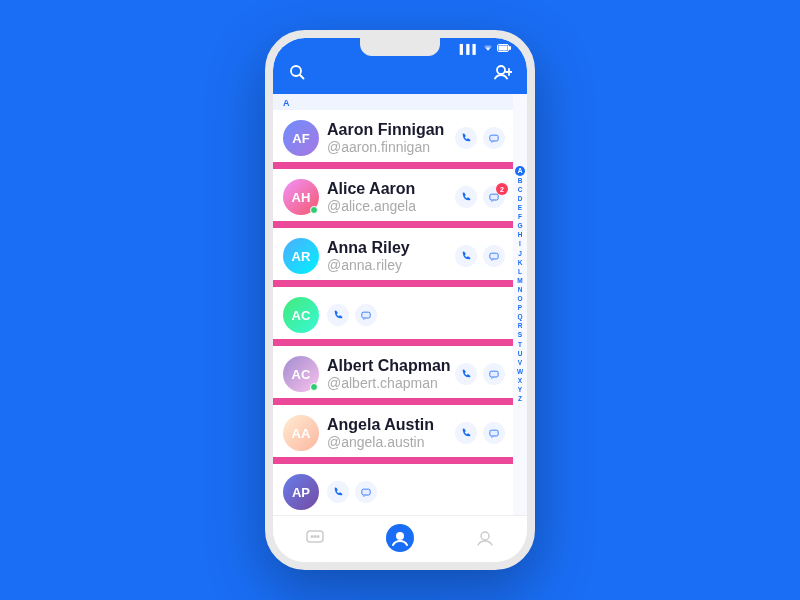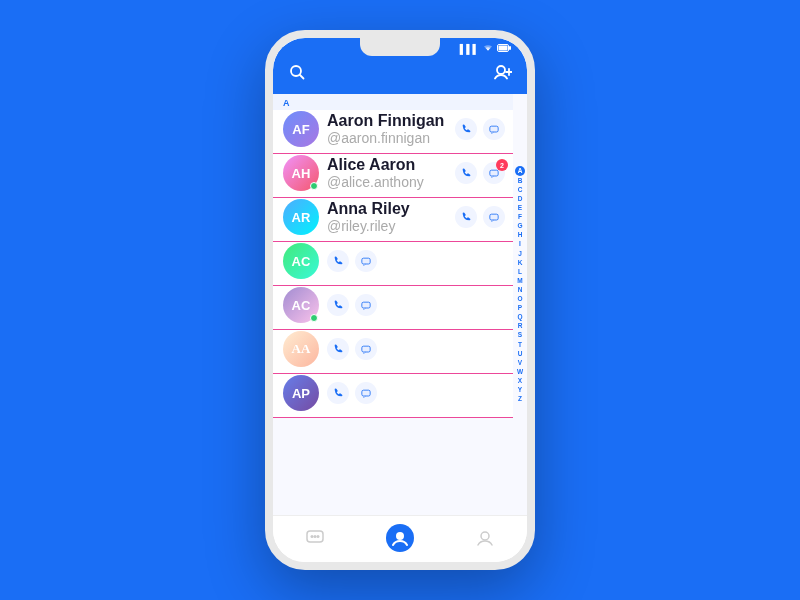--- a/index.html
+++ b/index.html
@@ -108,23 +108,23 @@
       padding: 4px 10px 2px;
       font-size: 9px;
       font-weight: 700;
       color: #1a6ef5;
       background: #f0f4ff;
     }
     
     .contact-item {
       display: flex;
       align-items: center;
-      padding: 1px 8px 6px 10px;
+      padding: 10px 8px 6px 10px;
       background: #fff;
-      border-bottom: 1px solid #ec4899;
+      border-bottom: 7px solid #ec4899;
       cursor: pointer;
     }
     .avatar-wrap {
       position: relative;
       width: 36px;
       height: 36px;
       border-radius: 50%;
       overflow: visible;
       flex-shrink: 0;
       margin-right: 8px;
@@ -268,21 +268,21 @@
       background: #1a6ef5;
       color: #fff;
     }
     
     .av-1 { background: linear-gradient(135deg, #6e8efb, #a777e3); }
     .av-2 { background: linear-gradient(135deg, #f093fb, #f5576c); }
     .av-3 { background: linear-gradient(135deg, #4facfe, #00f2fe); }
     .av-4 { background: linear-gradient(135deg, #43e97b, #38f9d7); }
     .av-5 { background: linear-gradient(135deg, #fa709a, #fee140); }
     .av-6 { background: linear-gradient(135deg, #a18cd1, #fbc2eb); }
-    .av-7 { background: linear-gradient(135deg, #ffecd2, #fcb69f); font-family: Liberation Serif, serif; }
+    .av-7 { background: linear-gradient(135deg, #ffecd2, #fcb69f); }
     .av-8 { background: linear-gradient(135deg, #667eea, #764ba2); }
   </style>
 </head>
 <body>
 
 <div class="phone-frame">
   <div class="notch"></div>
   <div class="phone-inner">
 
     <div class="status-bar">
@@ -350,21 +350,21 @@
               </button>
             </div>
           </div>
           <div class="contact-item">
             <div class="avatar-wrap">
               <div class="avatar-img av-2">AH</div>
               <div class="online-dot"></div>
             </div>
             <div class="contact-info">
               <div class="contact-name">Alice Aaron</div>
-              <div class="contact-handle">@alice.anthony</div>
+              <div class="contact-handle">@alice.angela</div>
             </div>
             <div class="contact-actions">
               <button class="action-btn">
                 <svg width="10" height="10" viewBox="0 0 12 12" fill="none">
                   <path d="M2 2 Q2 0 4 1 L5.5 3 Q6 4 5 4.5 Q4 5 5 6 L6 7 Q7 8 7.5 7 Q8 6 9 6.5 L11 8 Q12 10 10 10 Q3 10 2 2Z" fill="#1a6ef5"></path>
                 </svg>
               </button>
               <button class="action-btn">
                 <svg width="10" height="9" viewBox="0 0 12 10" fill="none">
                   <rect x="1" y="1" width="10" height="7" rx="2" fill="#e8eeff" stroke="#1a6ef5" stroke-width="1"></rect>
@@ -373,21 +373,21 @@
                 <span class="badge">2</span>
               </button>
             </div>
           </div>
           <div class="contact-item">
             <div class="avatar-wrap">
               <div class="avatar-img av-3">AR</div>
             </div>
             <div class="contact-info">
               <div class="contact-name">Anna Riley</div>
-              <div class="contact-handle">@riley.riley</div>
+              <div class="contact-handle">@anna.riley</div>
             </div>
             <div class="contact-actions">
               <button class="action-btn">
                 <svg width="10" height="10" viewBox="0 0 12 12" fill="none">
                   <path d="M2 2 Q2 0 4 1 L5.5 3 Q6 4 5 4.5 Q4 5 5 6 L6 7 Q7 8 7.5 7 Q8 6 9 6.5 L11 8 Q12 10 10 10 Q3 10 2 2Z" fill="#1a6ef5"></path>
                 </svg>
               </button>
               <button class="action-btn">
                 <svg width="10" height="9" viewBox="0 0 12 10" fill="none">
                   <rect x="1" y="1" width="10" height="7" rx="2" fill="#e8eeff" stroke="#1a6ef5" stroke-width="1"></rect>
@@ -412,37 +412,45 @@
                   <path d="M4 8 L3 10 L6 8" fill="#e8eeff" stroke="#1a6ef5" stroke-width="0.5"></path>
                 </svg>
               </button>
             </div>
           </div>
           <div class="contact-item">
             <div class="avatar-wrap">
               <div class="avatar-img av-6">AC</div>
               <div class="online-dot"></div>
             </div>
+            <div class="contact-info">
+              <div class="contact-name">Albert Chapman</div>
+              <div class="contact-handle">@albert.chapman</div>
+            </div>
             <div class="contact-actions">
               <button class="action-btn">
                 <svg width="10" height="10" viewBox="0 0 12 12" fill="none">
                   <path d="M2 2 Q2 0 4 1 L5.5 3 Q6 4 5 4.5 Q4 5 5 6 L6 7 Q7 8 7.5 7 Q8 6 9 6.5 L11 8 Q12 10 10 10 Q3 10 2 2Z" fill="#1a6ef5"></path>
                 </svg>
               </button>
               <button class="action-btn">
                 <svg width="10" height="9" viewBox="0 0 12 10" fill="none">
                   <rect x="1" y="1" width="10" height="7" rx="2" fill="#e8eeff" stroke="#1a6ef5" stroke-width="1"></rect>
                   <path d="M4 8 L3 10 L6 8" fill="#e8eeff" stroke="#1a6ef5" stroke-width="0.5"></path>
                 </svg>
               </button>
             </div>
           </div>
           <div class="contact-item">
             <div class="avatar-wrap">
               <div class="avatar-img av-7">AA</div>
+            </div>
+            <div class="contact-info">
+              <div class="contact-name">Angela Austin</div>
+              <div class="contact-handle">@angela.austin</div>
             </div>
             <div class="contact-actions">
               <button class="action-btn">
                 <svg width="10" height="10" viewBox="0 0 12 12" fill="none">
                   <path d="M2 2 Q2 0 4 1 L5.5 3 Q6 4 5 4.5 Q4 5 5 6 L6 7 Q7 8 7.5 7 Q8 6 9 6.5 L11 8 Q12 10 10 10 Q3 10 2 2Z" fill="#1a6ef5"></path>
                 </svg>
               </button>
               <button class="action-btn">
                 <svg width="10" height="9" viewBox="0 0 12 10" fill="none">
                   <rect x="1" y="1" width="10" height="7" rx="2" fill="#e8eeff" stroke="#1a6ef5" stroke-width="1"></rect>

